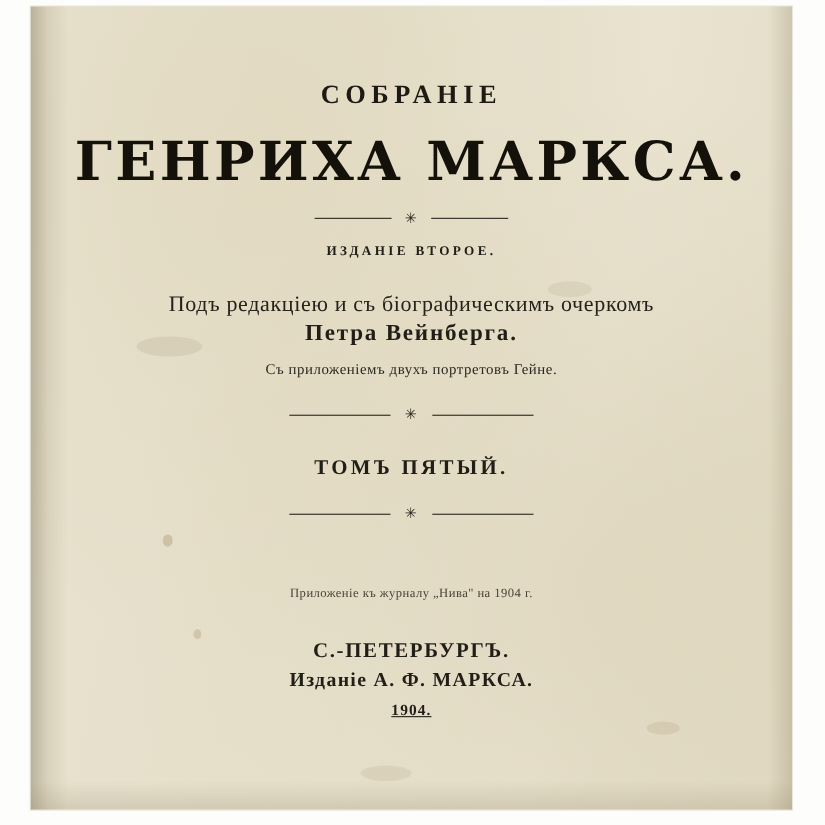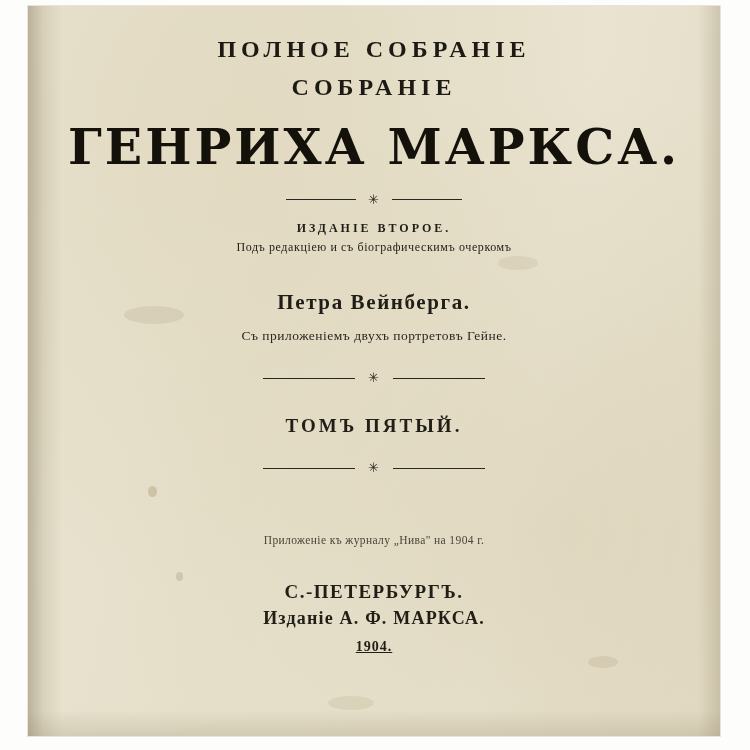--- a/index.html
+++ b/index.html
@@ -136,22 +136,22 @@
     letter-spacing: 1px;
   }
 
   #edition {
     top: 215px;
     font-size: 12px;
     font-weight: 700;
     letter-spacing: 3px;
   }
   #editor-note {
-    top: 234px;
-    font-size: 12px;
+    top: 260px;
+    font-size: 20px;
     letter-spacing: 0.6px;
     color: #25221b;
   }
   #editor-name {
     top: 284px;
     font-size: 21px;
     font-weight: 700;
     letter-spacing: 1.6px;
   }
   #portraits {
@@ -205,21 +205,20 @@
 
     <div class="spot" style="left:120px; top:480px; width:9px; height:11px; background:rgba(150,128,86,0.30);"></div>
     <div class="spot" style="left:148px; top:566px; width:7px; height:9px; background:rgba(150,128,86,0.26);"></div>
     <div class="spot" style="left:96px; top:300px; width:60px; height:18px; background:rgba(170,160,130,0.22);"></div>
     <div class="spot" style="left:470px; top:250px; width:40px; height:14px; background:rgba(170,160,130,0.18);"></div>
     <div class="spot" style="left:560px; top:650px; width:30px; height:12px; background:rgba(165,150,116,0.20);"></div>
     <div class="spot" style="left:300px; top:690px; width:46px; height:14px; background:rgba(165,150,116,0.16);"></div>
 
     <div id="content">
 
-      <div class="line" id="title-line1">ПОЛНОЕ СОБРАНІЕ</div>
 
       <div class="line" id="title-line2">СОБРАНІЕ</div>
 
       <div class="line" id="author">ГЕНРИХА МАРКСА.</div>
 
       <div class="orn" id="orn1">
         <span class="orn-rule">
           <span class="bar"></span>
           <span class="dia">✳</span>
           <span class="bar"></span>

